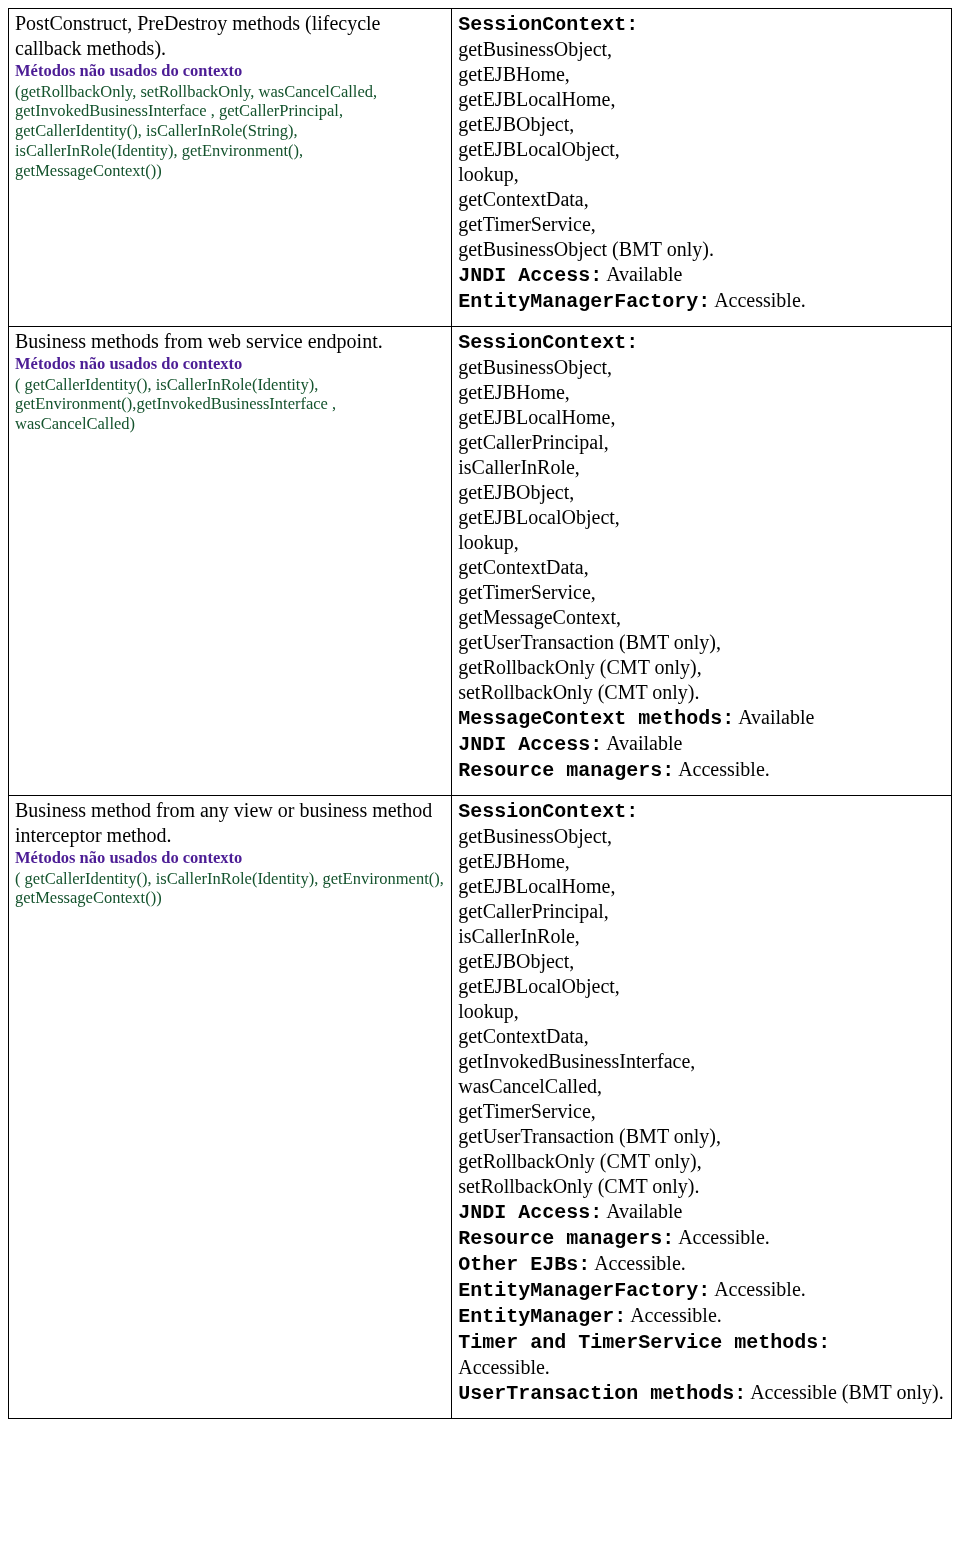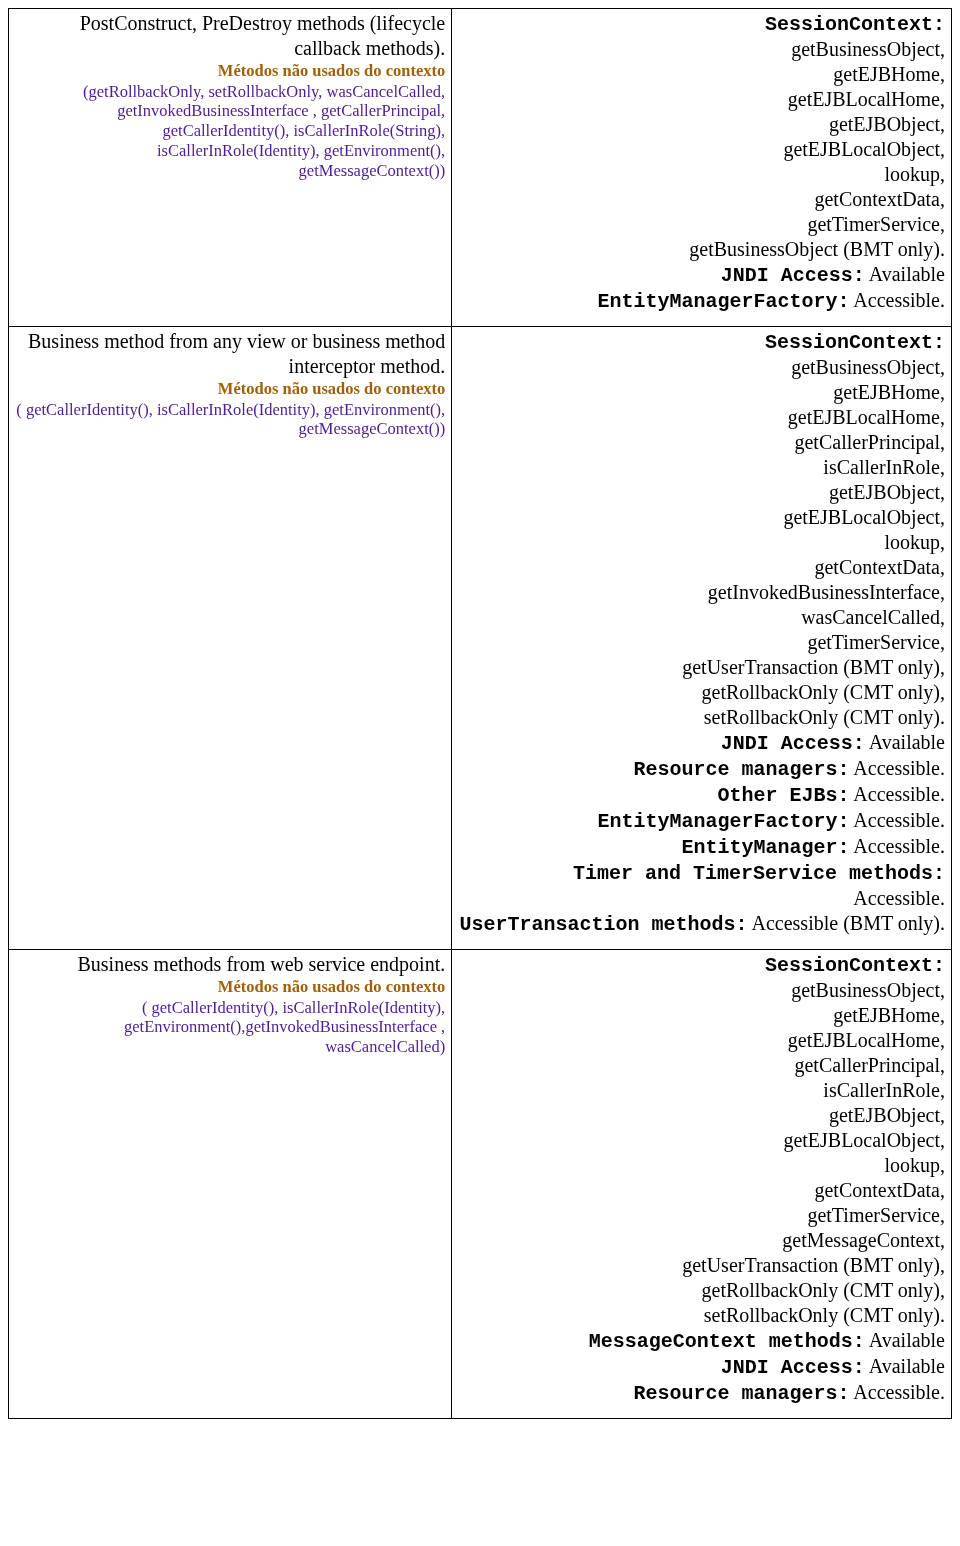--- a/index.html
+++ b/index.html
@@ -15,31 +15,30 @@
   table {
     border-collapse: collapse;
     width: 100%;
     table-layout: fixed;
   }
   td {
     border: 1px solid #000;
     vertical-align: top;
     padding: 2px 6px 12px 6px;
     line-height: 1.25;
-    text-align: right;
   }
   col.left { width: 47%; }
   col.right { width: 53%; }
   .red {
-    color: #4c1d95;
+    color: #14532d;
     font-size: 16.5px;
     line-height: 1.2;
   }
   .red-title {
-    color: #a16207;
+    color: #4c1d95;
     font-size: 16.5px;
     font-weight: bold;
     line-height: 1.25;
   }
   .bold { font-weight: bold; font-family: Liberation Mono, monospace; }
   .normal { font-weight: normal; }
 </style>
 </head>
 <body>
 
@@ -65,20 +64,47 @@
           <div><span class="normal">lookup,</span></div>
           <div><span class="normal">getContextData,</span></div>
           <div><span class="normal">getTimerService,</span></div>
           <div><span class="normal">getBusinessObject (BMT only).</span></div>
           <div><span class="bold">JNDI Access:</span><span class="normal"> Available</span></div>
           <div><span class="bold">EntityManagerFactory:</span><span class="normal"> Accessible.</span></div>
         </td>
       </tr>
       <tr>
         <td>
+          <div>Business methods from web service endpoint.</div>
+          <div class="red-title">Métodos não usados do contexto</div>
+          <div class="red">( getCallerIdentity(), isCallerInRole(Identity), getEnvironment(),getInvokedBusinessInterface , wasCancelCalled)</div>
+        </td>
+        <td>
+          <div><span class="bold">SessionContext:</span></div>
+          <div><span class="normal">getBusinessObject,</span></div>
+          <div><span class="normal">getEJBHome,</span></div>
+          <div><span class="normal">getEJBLocalHome,</span></div>
+          <div><span class="normal">getCallerPrincipal,</span></div>
+          <div><span class="normal">isCallerInRole,</span></div>
+          <div><span class="normal">getEJBObject,</span></div>
+          <div><span class="normal">getEJBLocalObject,</span></div>
+          <div><span class="normal">lookup,</span></div>
+          <div><span class="normal">getContextData,</span></div>
+          <div><span class="normal">getTimerService,</span></div>
+          <div><span class="normal">getMessageContext,</span></div>
+          <div><span class="normal">getUserTransaction (BMT only),</span></div>
+          <div><span class="normal">getRollbackOnly (CMT only),</span></div>
+          <div><span class="normal">setRollbackOnly (CMT only).</span></div>
+          <div><span class="bold">MessageContext methods:</span><span class="normal"> Available</span></div>
+          <div><span class="bold">JNDI Access:</span><span class="normal"> Available</span></div>
+          <div><span class="bold">Resource managers:</span><span class="normal"> Accessible.</span></div>
+        </td>
+      </tr>
+      <tr>
+        <td>
           <div>Business method from any view or business method interceptor method.</div>
           <div class="red-title">Métodos não usados do contexto</div>
           <div class="red">( getCallerIdentity(), isCallerInRole(Identity), getEnvironment(), getMessageContext())</div>
         </td>
         <td>
           <div><span class="bold">SessionContext:</span></div>
           <div><span class="normal">getBusinessObject,</span></div>
           <div><span class="normal">getEJBHome,</span></div>
           <div><span class="normal">getEJBLocalHome,</span></div>
           <div><span class="normal">getCallerPrincipal,</span></div>
@@ -95,41 +121,14 @@
           <div><span class="normal">setRollbackOnly (CMT only).</span></div>
           <div><span class="bold">JNDI Access:</span><span class="normal"> Available</span></div>
           <div><span class="bold">Resource managers:</span><span class="normal"> Accessible.</span></div>
           <div><span class="bold">Other EJBs:</span><span class="normal"> Accessible.</span></div>
           <div><span class="bold">EntityManagerFactory:</span><span class="normal"> Accessible.</span></div>
           <div><span class="bold">EntityManager:</span><span class="normal"> Accessible.</span></div>
           <div><span class="bold">Timer and TimerService methods:</span><br><span class="normal"> Accessible.</span></div>
           <div><span class="bold">UserTransaction methods:</span><span class="normal"> Accessible (BMT only).</span></div>
         </td>
       </tr>
-      <tr>
-        <td>
-          <div>Business methods from web service endpoint.</div>
-          <div class="red-title">Métodos não usados do contexto</div>
-          <div class="red">( getCallerIdentity(), isCallerInRole(Identity), getEnvironment(),getInvokedBusinessInterface , wasCancelCalled)</div>
-        </td>
-        <td>
-          <div><span class="bold">SessionContext:</span></div>
-          <div><span class="normal">getBusinessObject,</span></div>
-          <div><span class="normal">getEJBHome,</span></div>
-          <div><span class="normal">getEJBLocalHome,</span></div>
-          <div><span class="normal">getCallerPrincipal,</span></div>
-          <div><span class="normal">isCallerInRole,</span></div>
-          <div><span class="normal">getEJBObject,</span></div>
-          <div><span class="normal">getEJBLocalObject,</span></div>
-          <div><span class="normal">lookup,</span></div>
-          <div><span class="normal">getContextData,</span></div>
-          <div><span class="normal">getTimerService,</span></div>
-          <div><span class="normal">getMessageContext,</span></div>
-          <div><span class="normal">getUserTransaction (BMT only),</span></div>
-          <div><span class="normal">getRollbackOnly (CMT only),</span></div>
-          <div><span class="normal">setRollbackOnly (CMT only).</span></div>
-          <div><span class="bold">MessageContext methods:</span><span class="normal"> Available</span></div>
-          <div><span class="bold">JNDI Access:</span><span class="normal"> Available</span></div>
-          <div><span class="bold">Resource managers:</span><span class="normal"> Accessible.</span></div>
-        </td>
-      </tr>
     </tbody>
 </table>
 
 </body></html>

